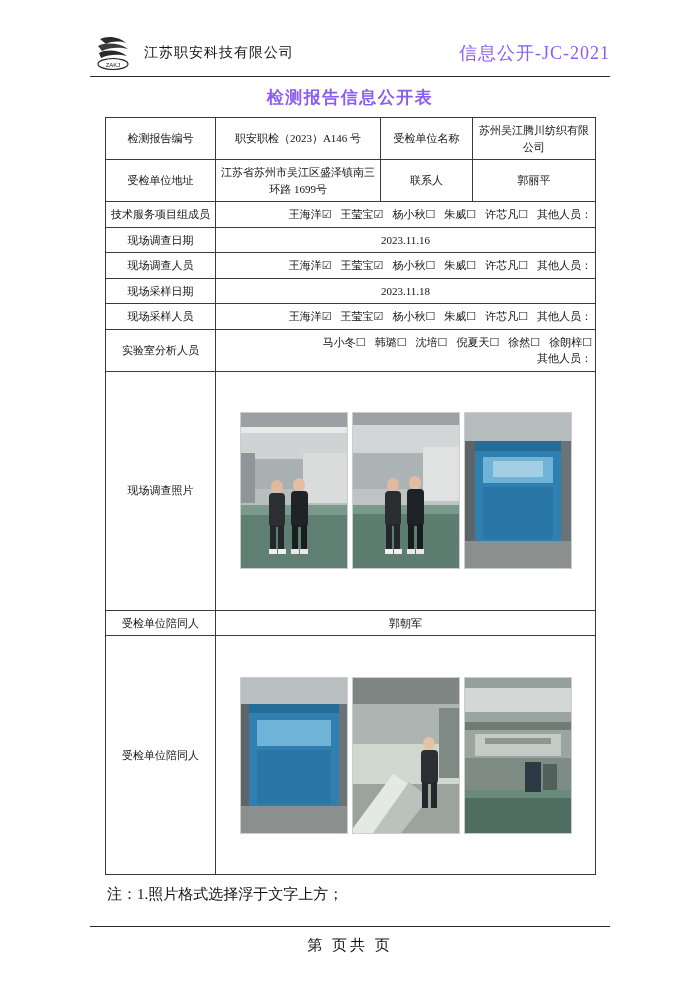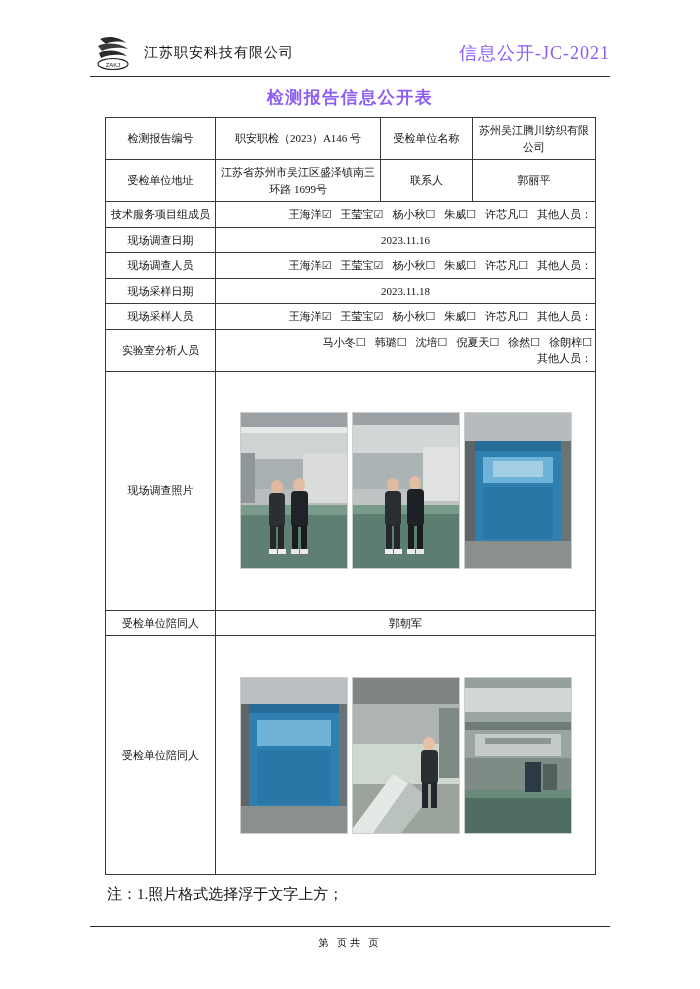--- a/index.html
+++ b/index.html
@@ -138,21 +138,21 @@
     top: 926px;
     width: 520px;
     border-top: 1.2px solid #2b2b2b;
   }
   .footer {
     position: absolute;
     left: 0;
     top: 936px;
     width: 700px;
     text-align: center;
-    font-size: 10px;
+    font-size: 15px;
     letter-spacing: 3px;
     color: #111;
   }
 </style>
 </head>
 <body>
 
 <div class="page">
 
   <div class="header">

